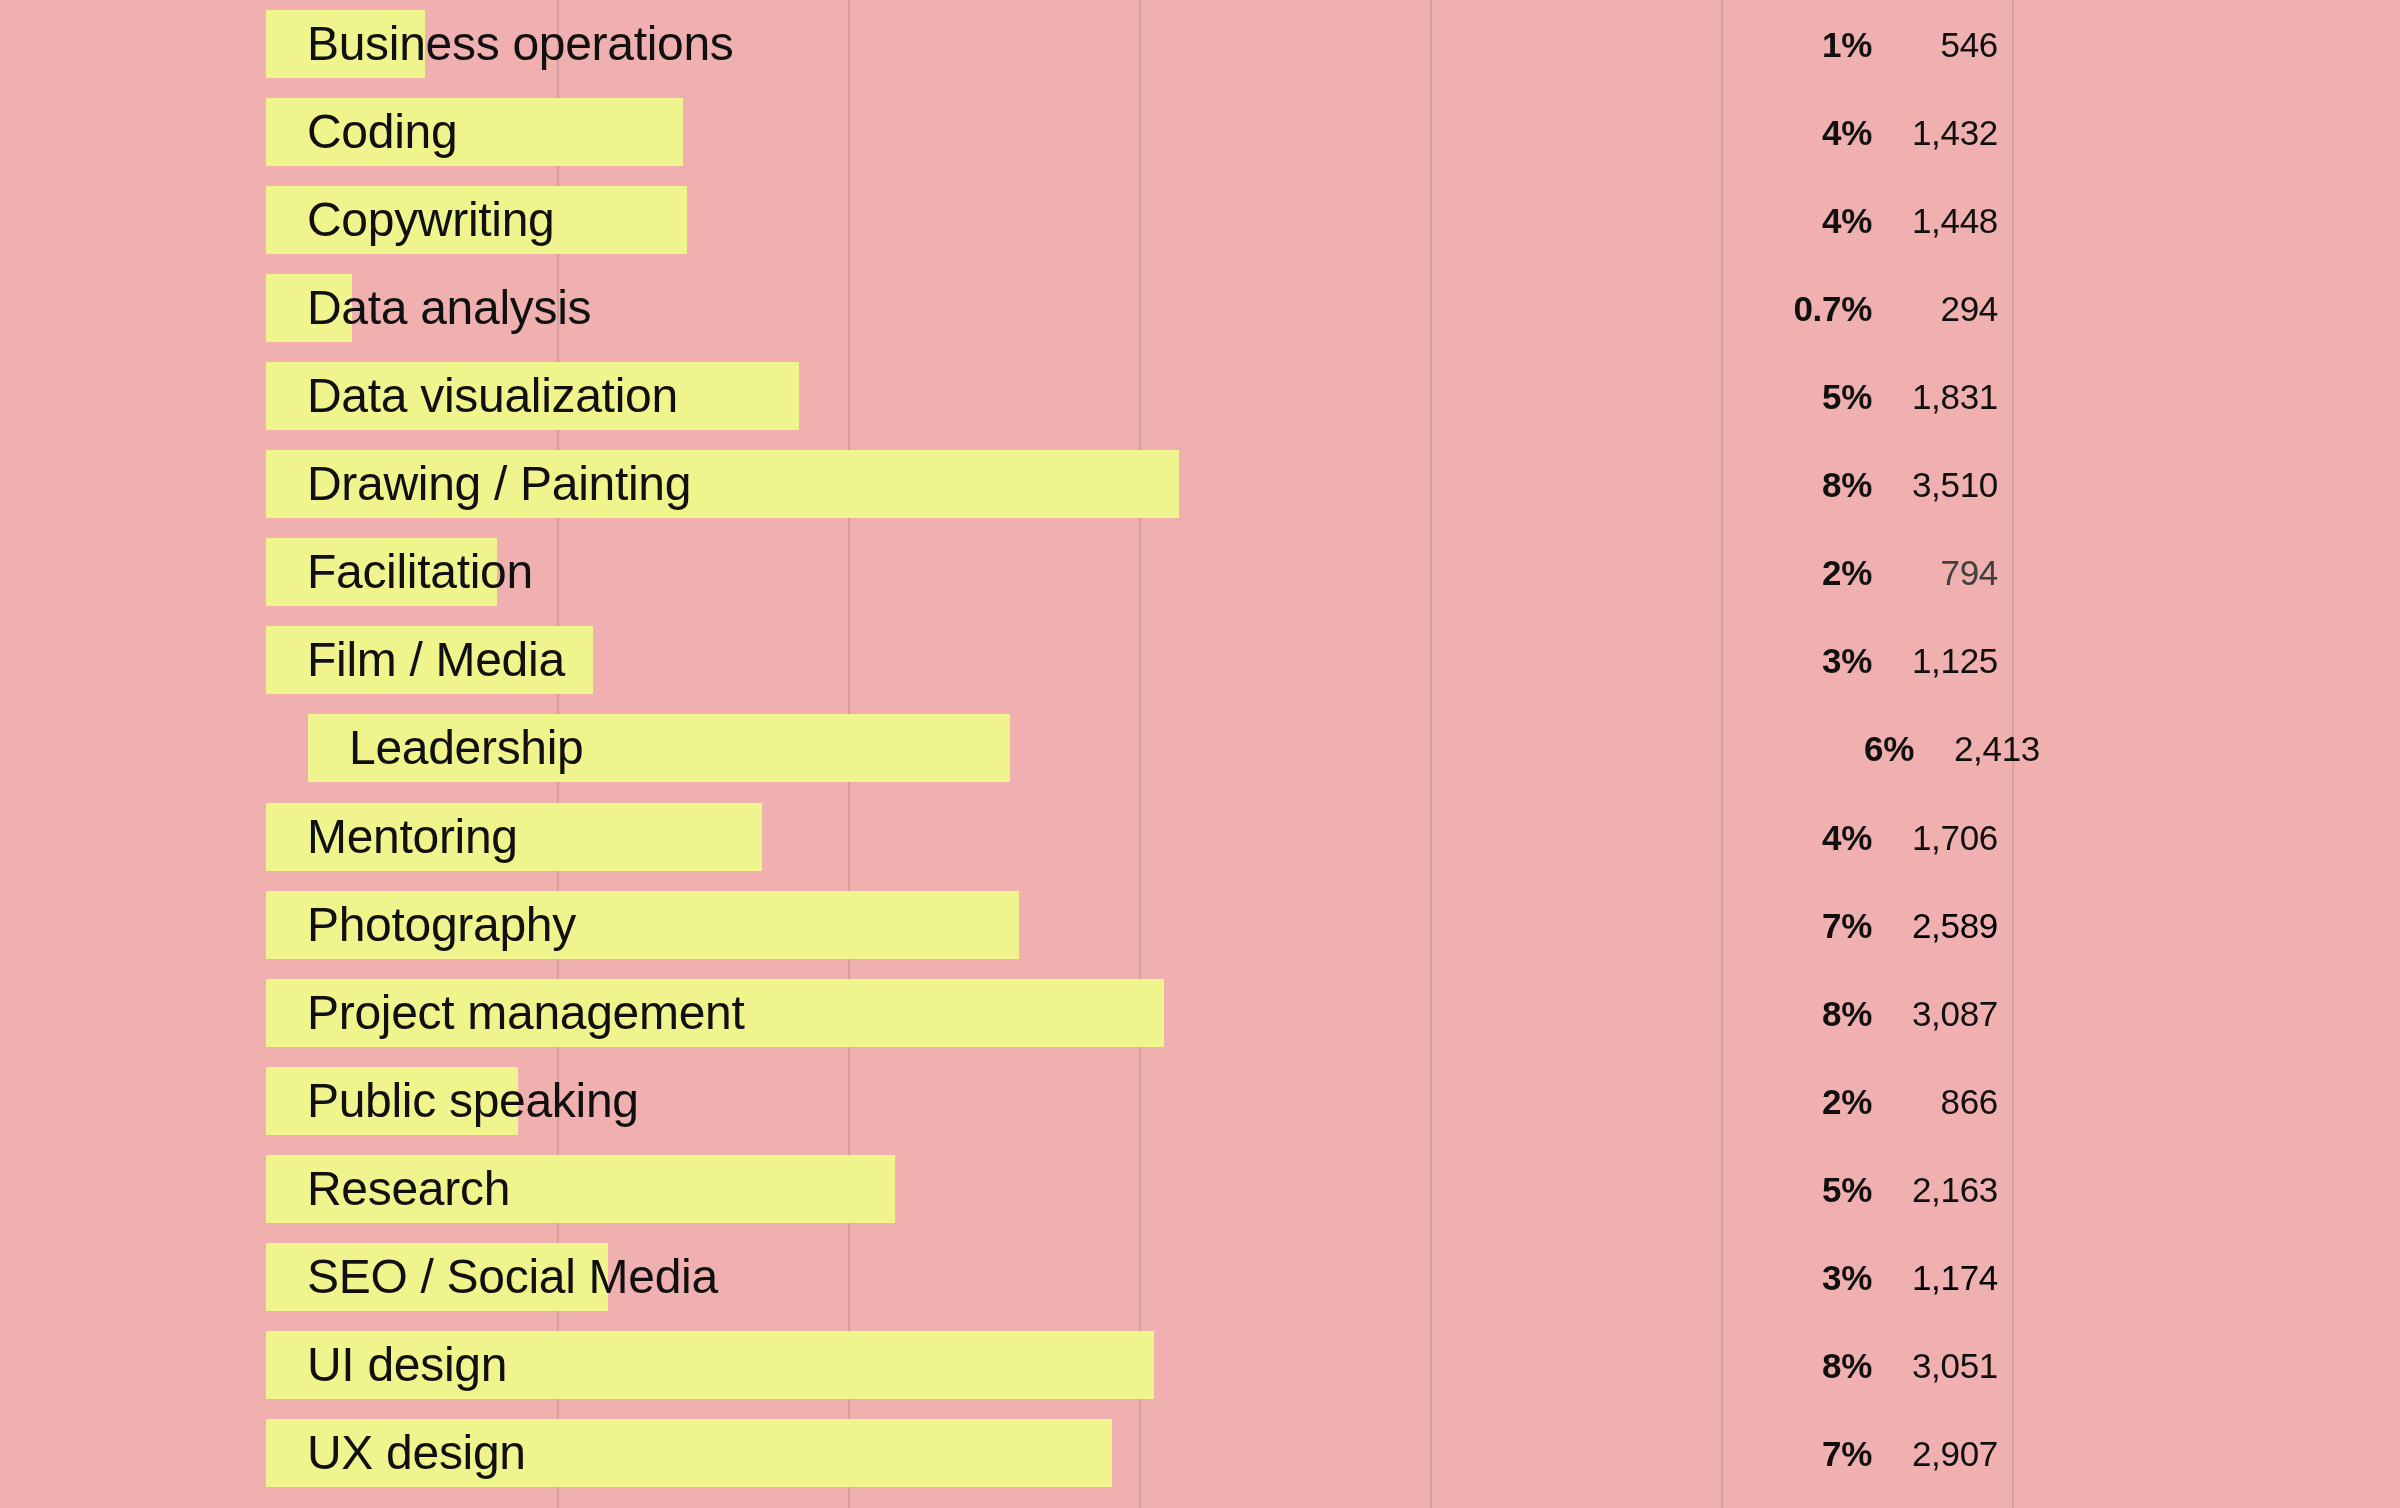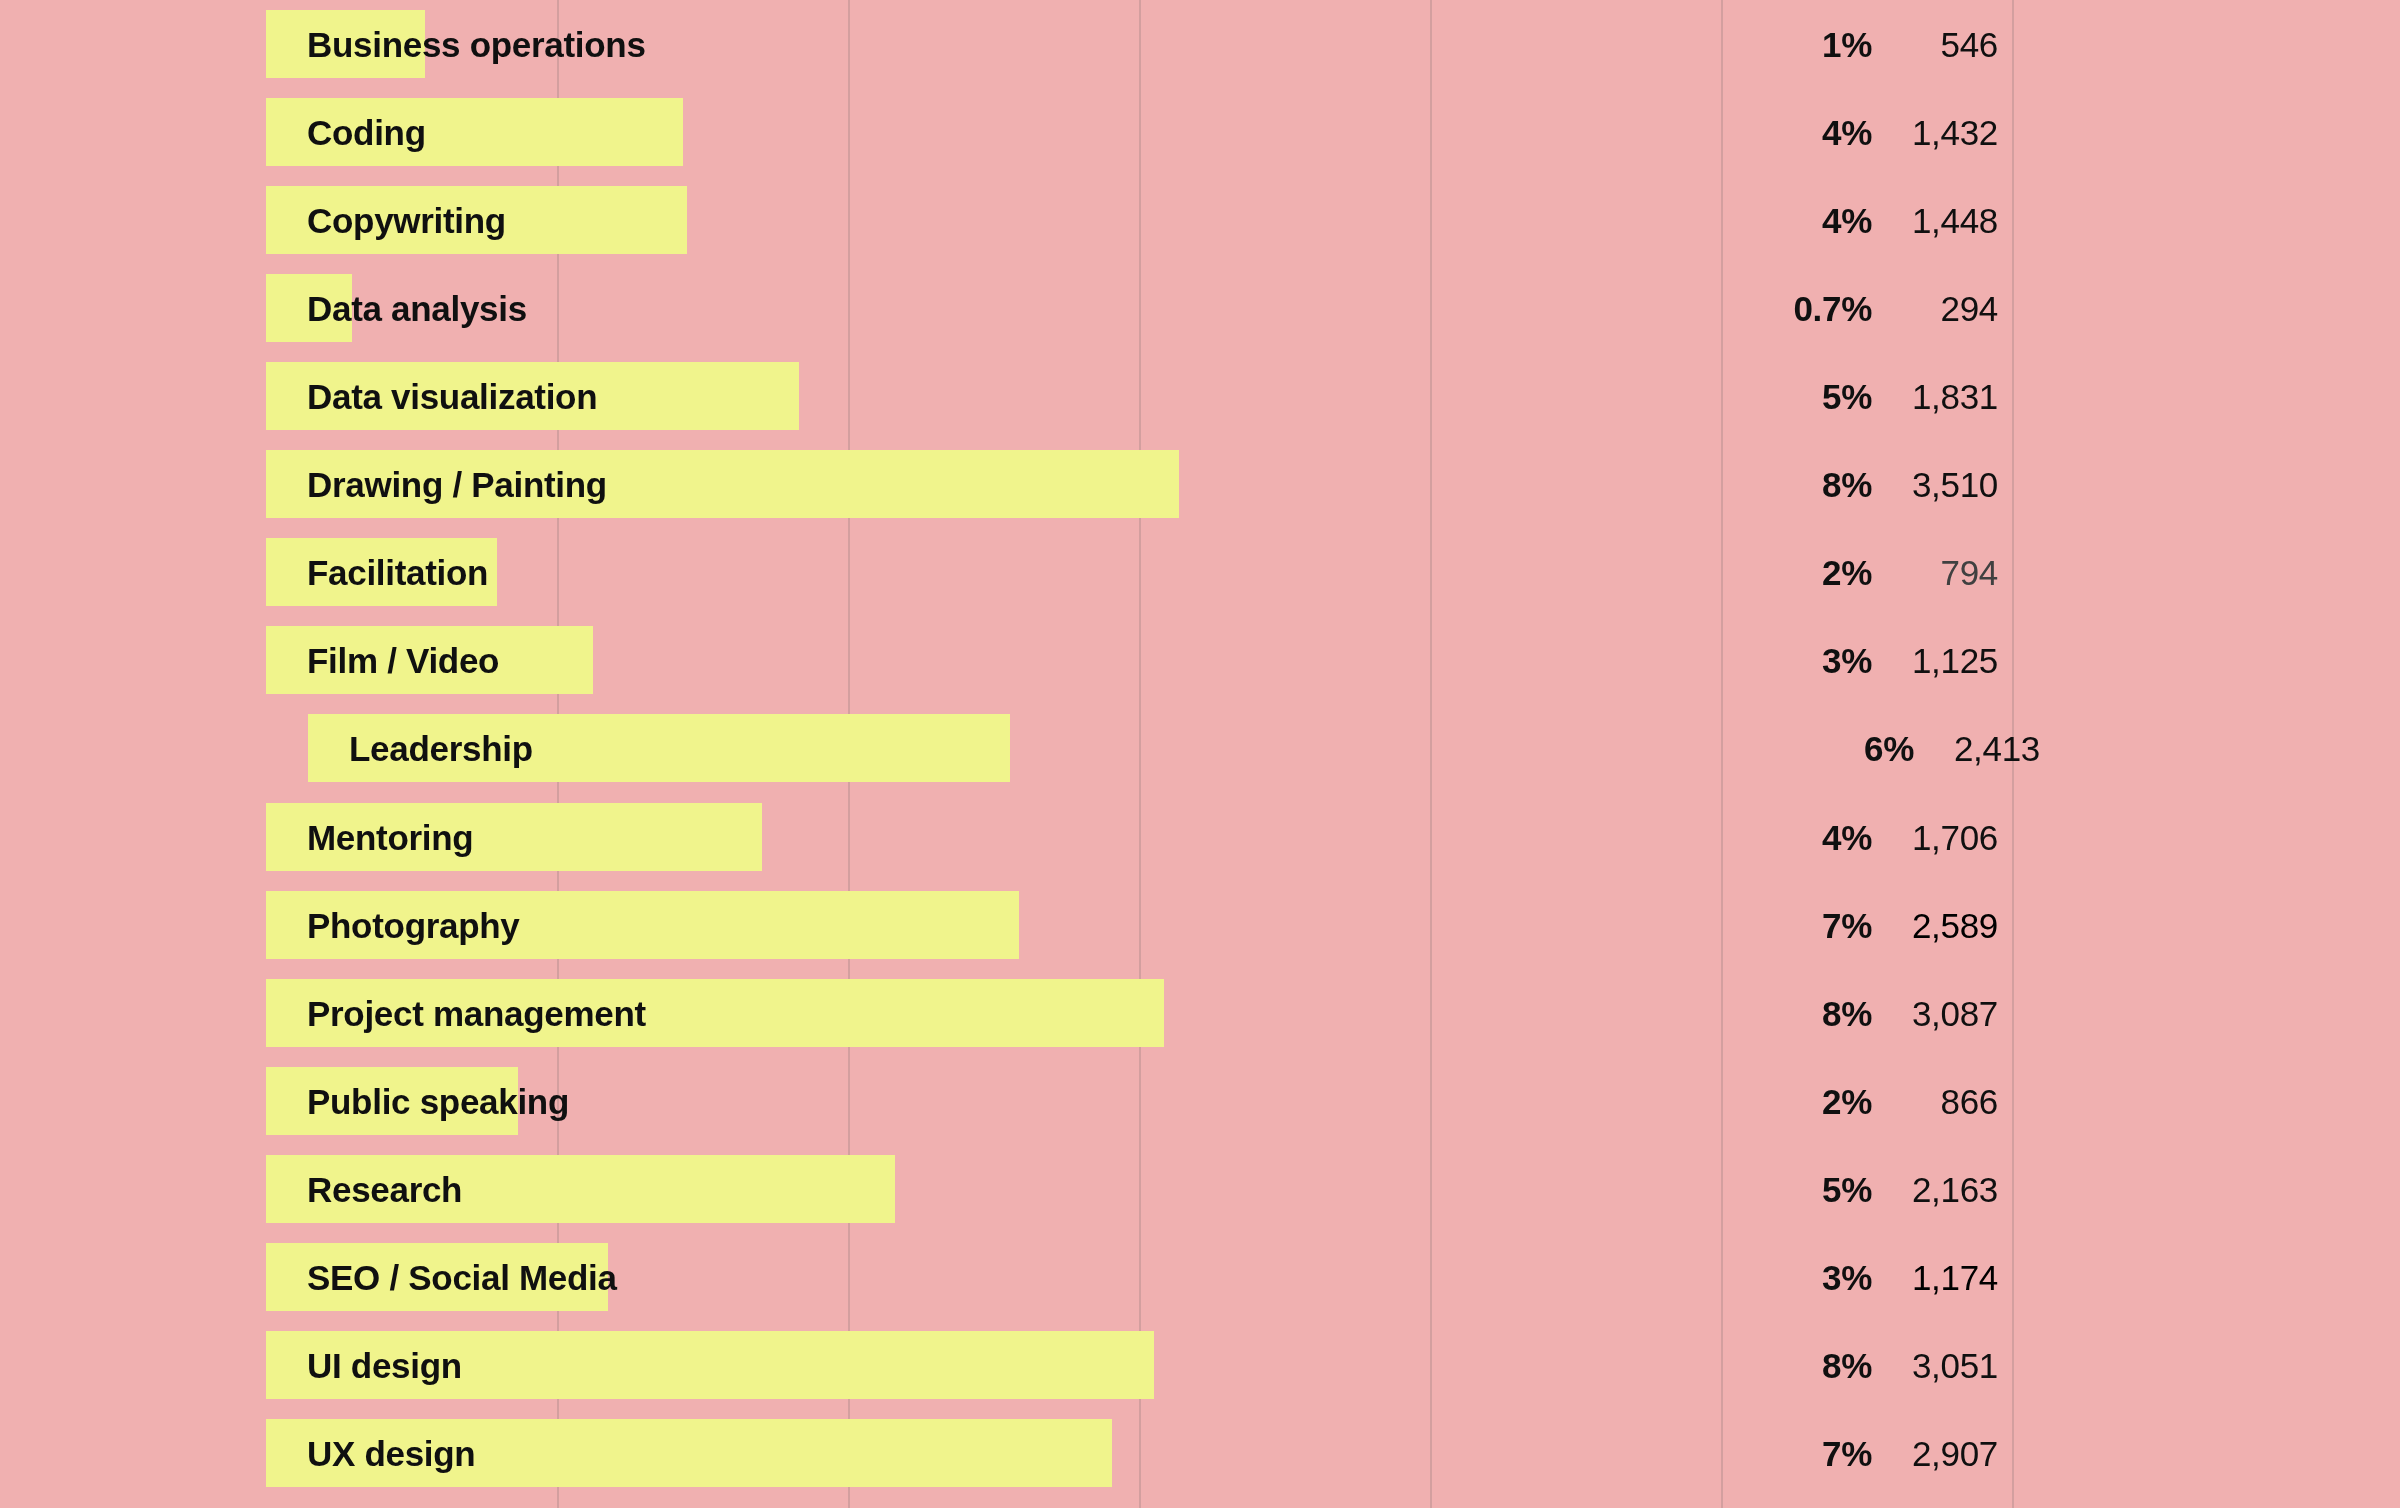--- a/index.html
+++ b/index.html
@@ -25,22 +25,22 @@
   .bar{
     position:absolute;top:0;
     background:#F0F48C;
     height:100%;
   }
   .row-label{
     position:absolute;
     left:307px;
     top:50%;
     transform:translateY(-50%);
-    font-size:35px;
-    font-weight:700;
+    font-size:48px;
+    font-weight:400;
     letter-spacing:-0.3px;
     color:#101010;
     white-space:nowrap;
     line-height:1;
   }
   .pct{
     position:absolute;
     top:50%;
     transform:translateY(-50%);
     left:1772px;
@@ -118,21 +118,21 @@
         <div class="count" style="color: rgb(16, 16, 16);">3,510</div>
       </div>
       <div class="row" style="top: 538.36px; height: 68px;">
         <div class="bar" style="left: 266px; width: 231.054px; background: rgb(240, 244, 140);"></div>
         <div class="row-label" style="color: rgb(16, 16, 16);">Facilitation</div>
         <div class="pct" style="color: rgb(16, 16, 16);">2%</div>
         <div class="count" style="color: #404040;">794</div>
       </div>
       <div class="row" style="top: 626.42px; height: 68px;">
         <div class="bar" style="left: 266px; width: 327.375px; background: rgb(240, 244, 140);"></div>
-        <div class="row-label" style="color: rgb(16, 16, 16);">Film / Video</div>
+        <div class="row-label" style="color: rgb(16, 16, 16);">Film / Media</div>
         <div class="pct" style="color: rgb(16, 16, 16);">3%</div>
         <div class="count" style="color: rgb(16, 16, 16);">1,125</div>
       </div>
       <div class="row" style="top: 714.48px; height: 68px; margin-left: 42px;">
         <div class="bar" style="left: 266px; width: 702.183px; background: rgb(240, 244, 140);"></div>
         <div class="row-label" style="color: rgb(16, 16, 16);">Leadership</div>
         <div class="pct" style="color: rgb(16, 16, 16);">6%</div>
         <div class="count" style="color: rgb(16, 16, 16);">2,413</div>
       </div>
       <div class="row" style="top: 802.54px; height: 68px;">

